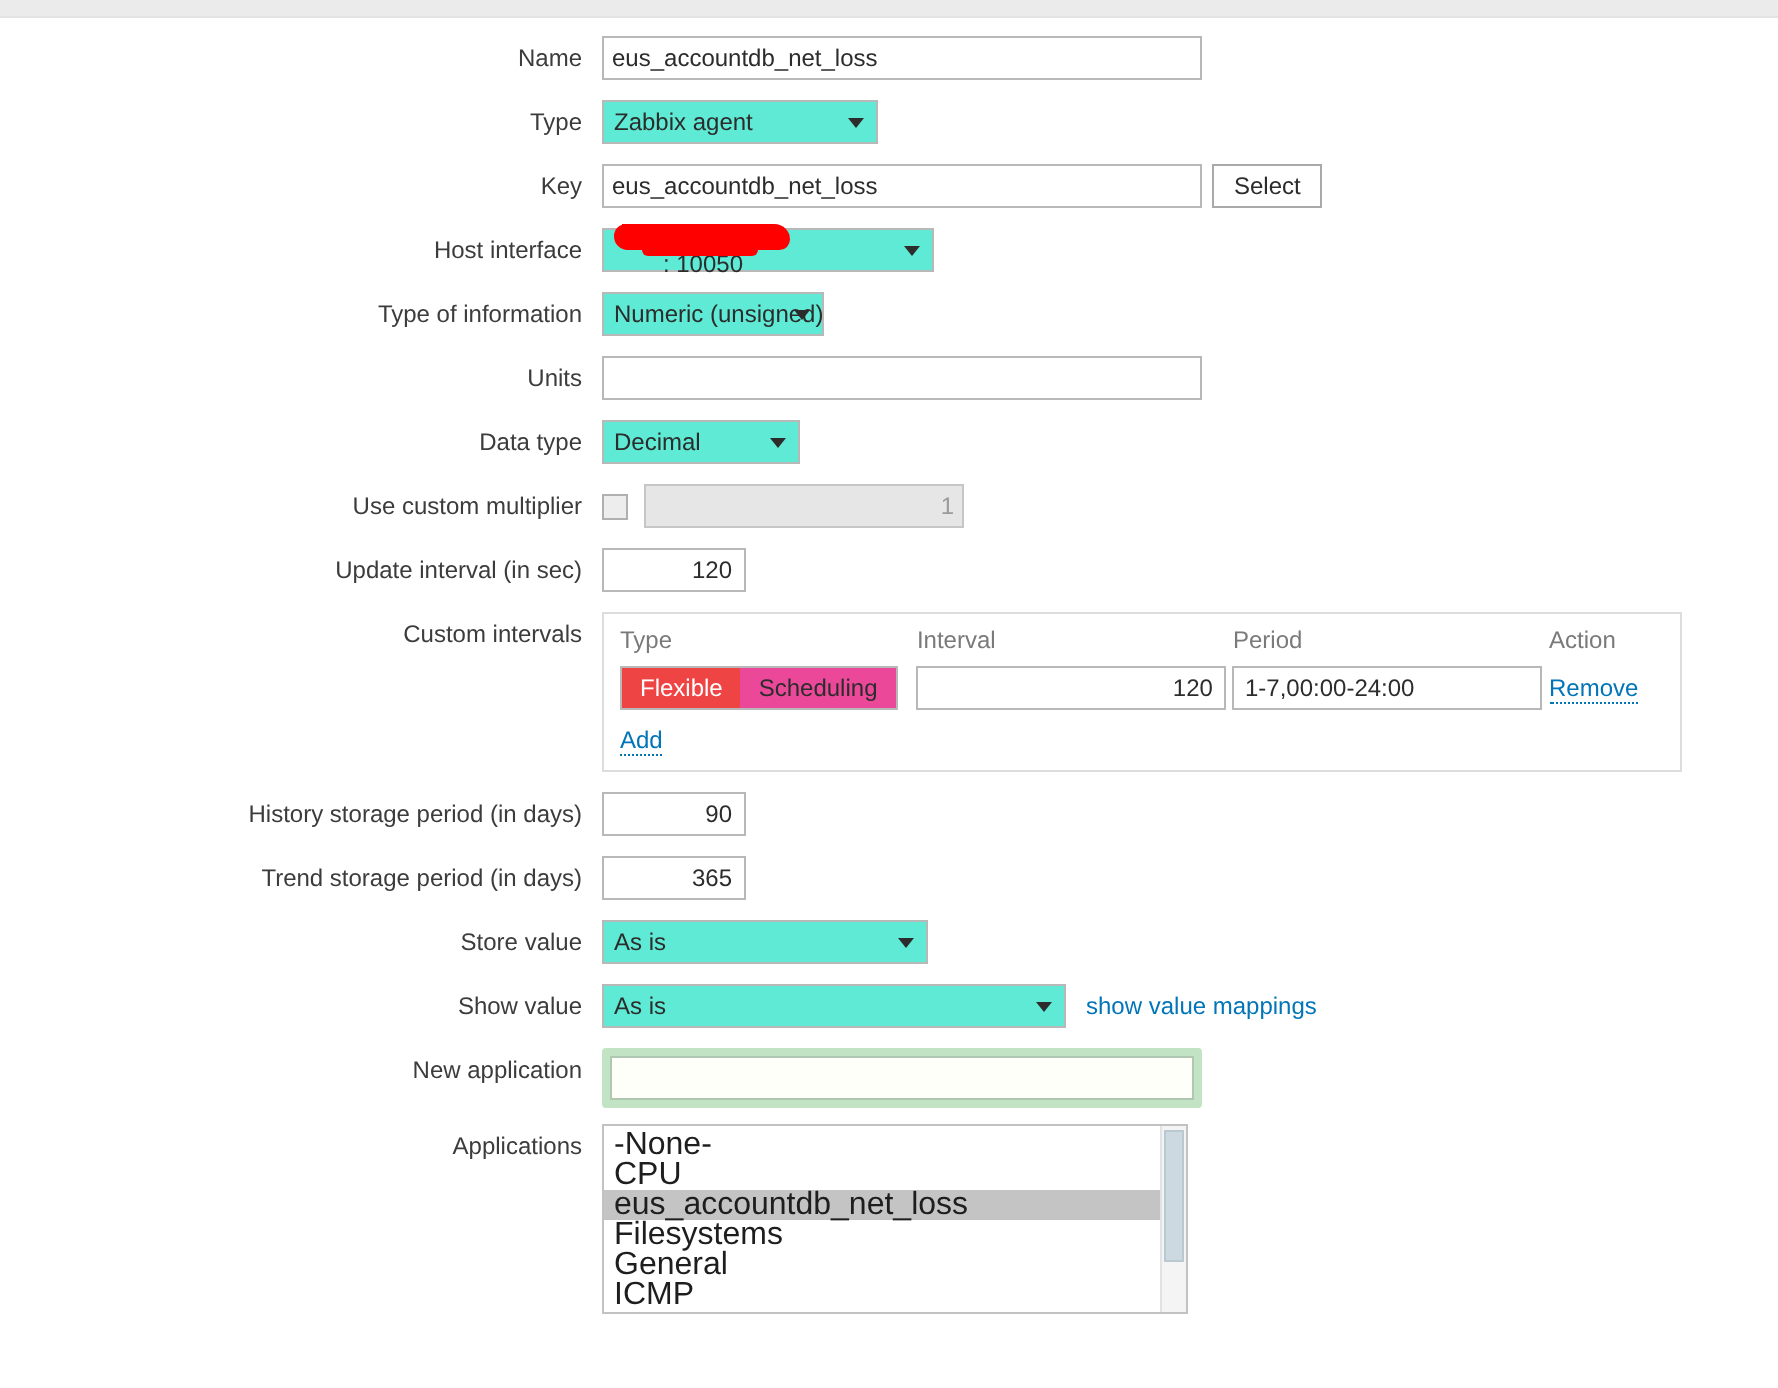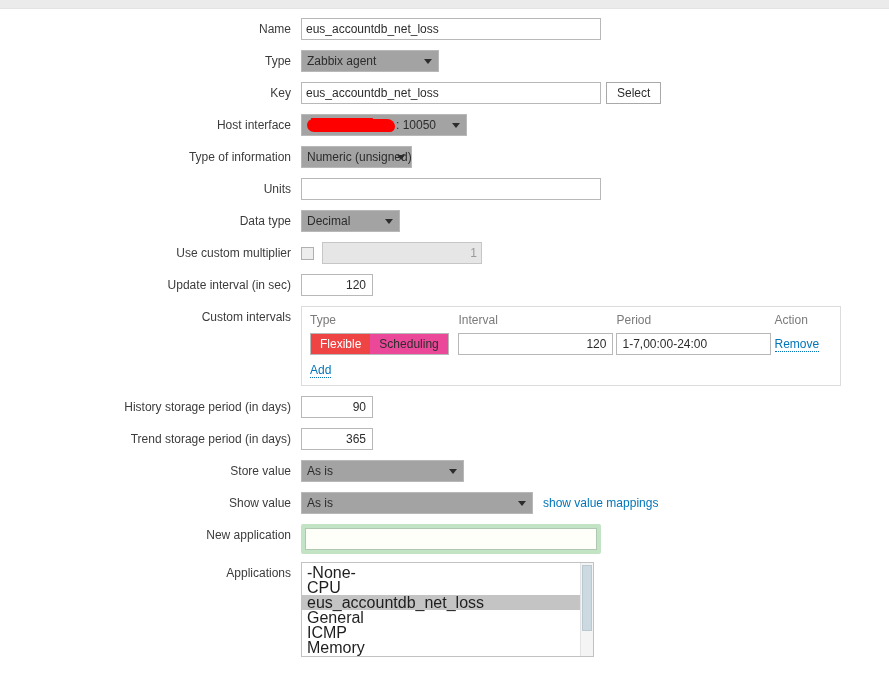--- a/index.html
+++ b/index.html
@@ -64,21 +64,21 @@
     border: 1px solid #c6c6c6;
     width: 160px;
     text-align: right;
   }
 
   .select {
     position: relative;
     height: 22px;
     box-sizing: border-box;
     border: 1px solid #b8b8b8;
-    background: #a3a3a3;
+    background: #5eead4;
     display: inline-flex;
     align-items: center;
     padding: 0 22px 0 5px;
     font-size: 12px;
     color: #2c2c2c;
     white-space: nowrap;
     cursor: pointer;
   }
   .select .arrow {
     position: absolute;
@@ -90,21 +90,21 @@
     border-right: 4px solid transparent;
     border-top: 5px solid #2c2c2c;
   }
   .select.w-type   { width: 138px; }
   .select.w-iface  { width: 166px; }
   .select.w-info   { width: 111px; }
   .select.w-dtype  { width: 99px; }
   .select.w-store  { width: 163px; }
   .select.w-show   { width: 232px; }
 
-  .iface-inner { display: flex; align-items: center; overflow: hidden; }
+  .iface-inner { display: flex; align-items: center; overflow: hidden; flex-direction: column; }
   .redact {
     display: inline-block;
     width: 88px;
     height: 13px;
     background: #ff0000;
     border-radius: 7px 9px 6px 8px;
     position: relative;
     margin-right: 1px;
   }
   .redact:before, .redact:after {
@@ -454,20 +454,21 @@
   </div>
 
   <div class="row">
     <div class="label">Applications</div>
     <div class="field">
       <div class="listbox">
         <ul>
           <li>-None-</li>
           <li>CPU</li>
           <li class="sel">eus_accountdb_net_loss</li>
+          <li>Filesystems</li>
           <li>General</li>
           <li>ICMP</li>
           <li>Memory</li>
         </ul>
         <div class="scrollbar">
           <div class="scroll-thumb"></div>
         </div>
       </div>
     </div>
   </div>

